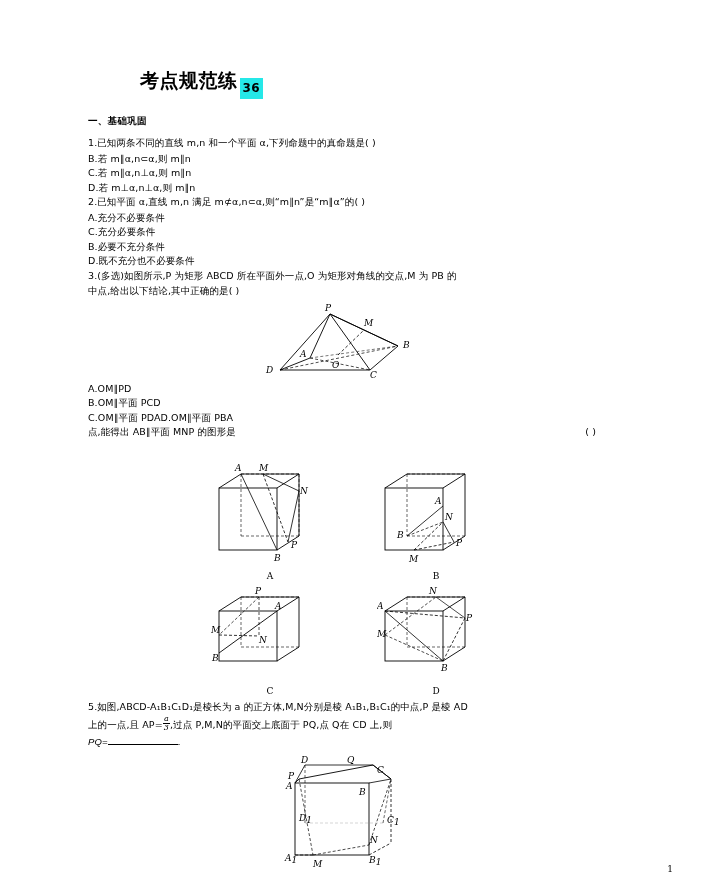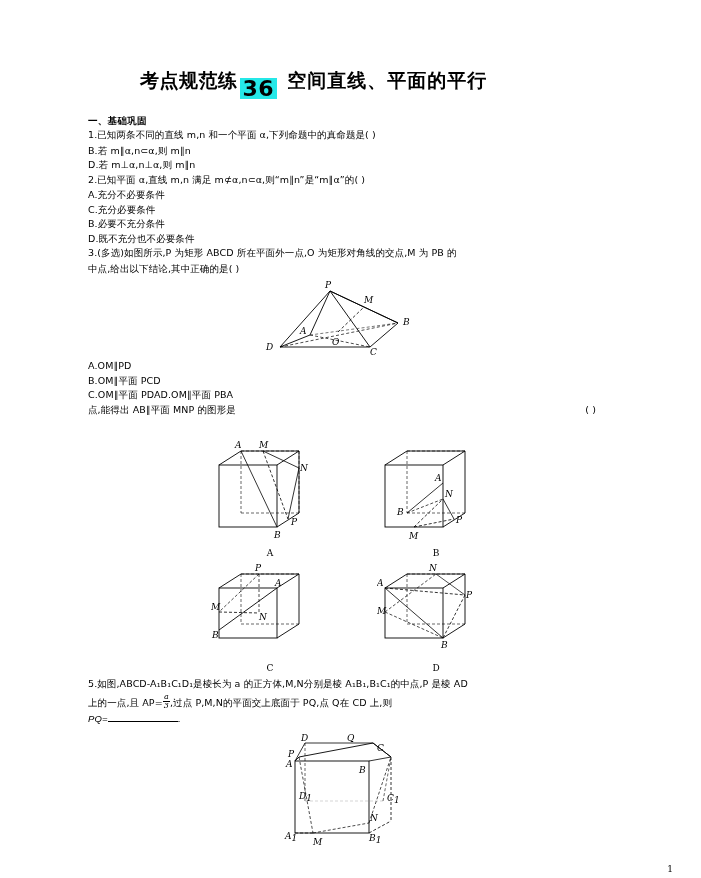--- a/index.html
+++ b/index.html
@@ -32,33 +32,33 @@
     font-weight: bold;
     letter-spacing: 0.5px;
     margin-left: 52px;
     margin-bottom: 16px;
   }
   .title-main { font-family: "DejaVu Sans", sans-serif; }
   .title-num {
     background: #25e8e8;
     color: #000;
     font-weight: bold;
-    font-size: 22px;
+    font-size: 12px;
     padding: 0 3px;
     margin: 16px 10px 0 2px;
     line-height: 21px;
     display: inline-block;
   }
   .title-sub { letter-spacing: 1px; }
 
   
   .sec-head {
     font-size: 9.5px;
     font-weight: bold;
-    margin-bottom: 0;
+    margin-bottom: 8px;
     letter-spacing: .3px;
   }
   .q {
     font-size: 9.5px;
     line-height: 14.5px;
     margin-bottom: 1px;
     letter-spacing: .1px;
   }
   .opt {
     font-size: 9.5px;
@@ -113,27 +113,27 @@
 </head>
 <body>
 
 <div class="page">
 
   <div class="content">
 
     <div class="title-row">
       <span class="title-main">考点规范练</span>
         <span class="title-num">36</span>
-        <span class="title-sub">空间直线、平面的平行</span>
     </div>
 
     <div class="sec-head">一、基础巩固</div>
 
     <div class="q">1.已知两条不同的直线 m,n 和一个平面 α,下列命题中的真命题是(    )</div>
     <div class="opt">B.若 m∥α,n⊂α,则 m∥n</div>
+    <div class="opt">C.若 m∥α,n⊥α,则 m∥n</div>
     <div class="opt">D.若 m⊥α,n⊥α,则 m∥n</div>
 
     <div class="q">2.已知平面 α,直线 m,n 满足 m⊄α,n⊂α,则“m∥n”是“m∥α”的(    )</div>
     <div class="opt">A.充分不必要条件</div>
     <div class="opt">C.充分必要条件</div>
     <div class="opt">B.必要不充分条件</div>
     <div class="opt">D.既不充分也不必要条件</div>
 
     <div class="q">3.(多选)如图所示,P 为矩形 ABCD 所在平面外一点,O 为矩形对角线的交点,M 为 PB 的</div>
     <div class="q">中点,给出以下结论,其中正确的是(    )</div>

